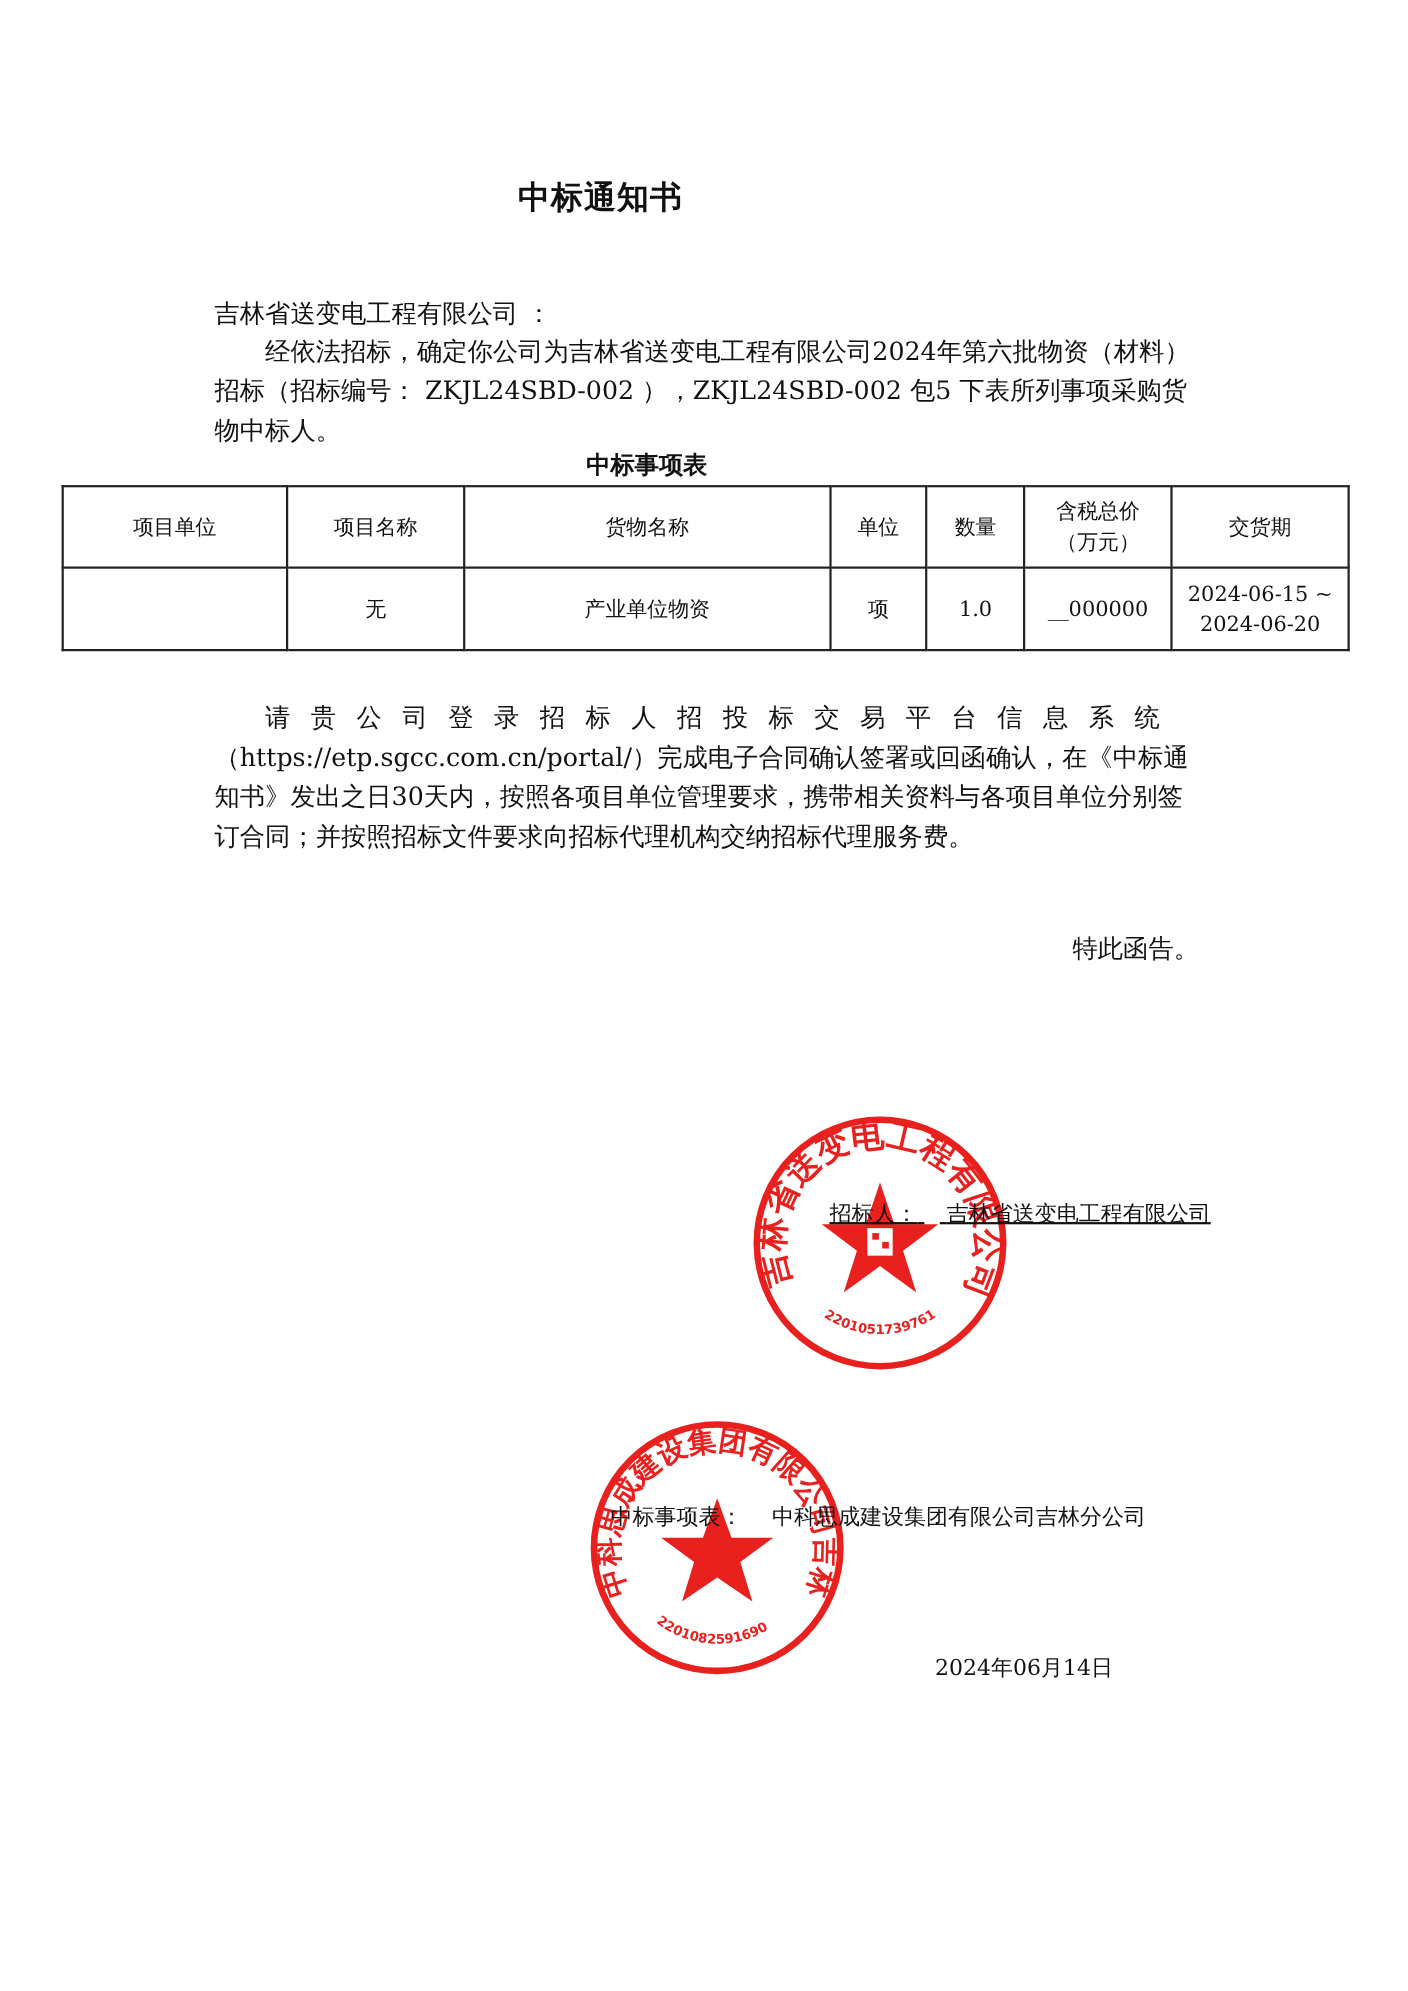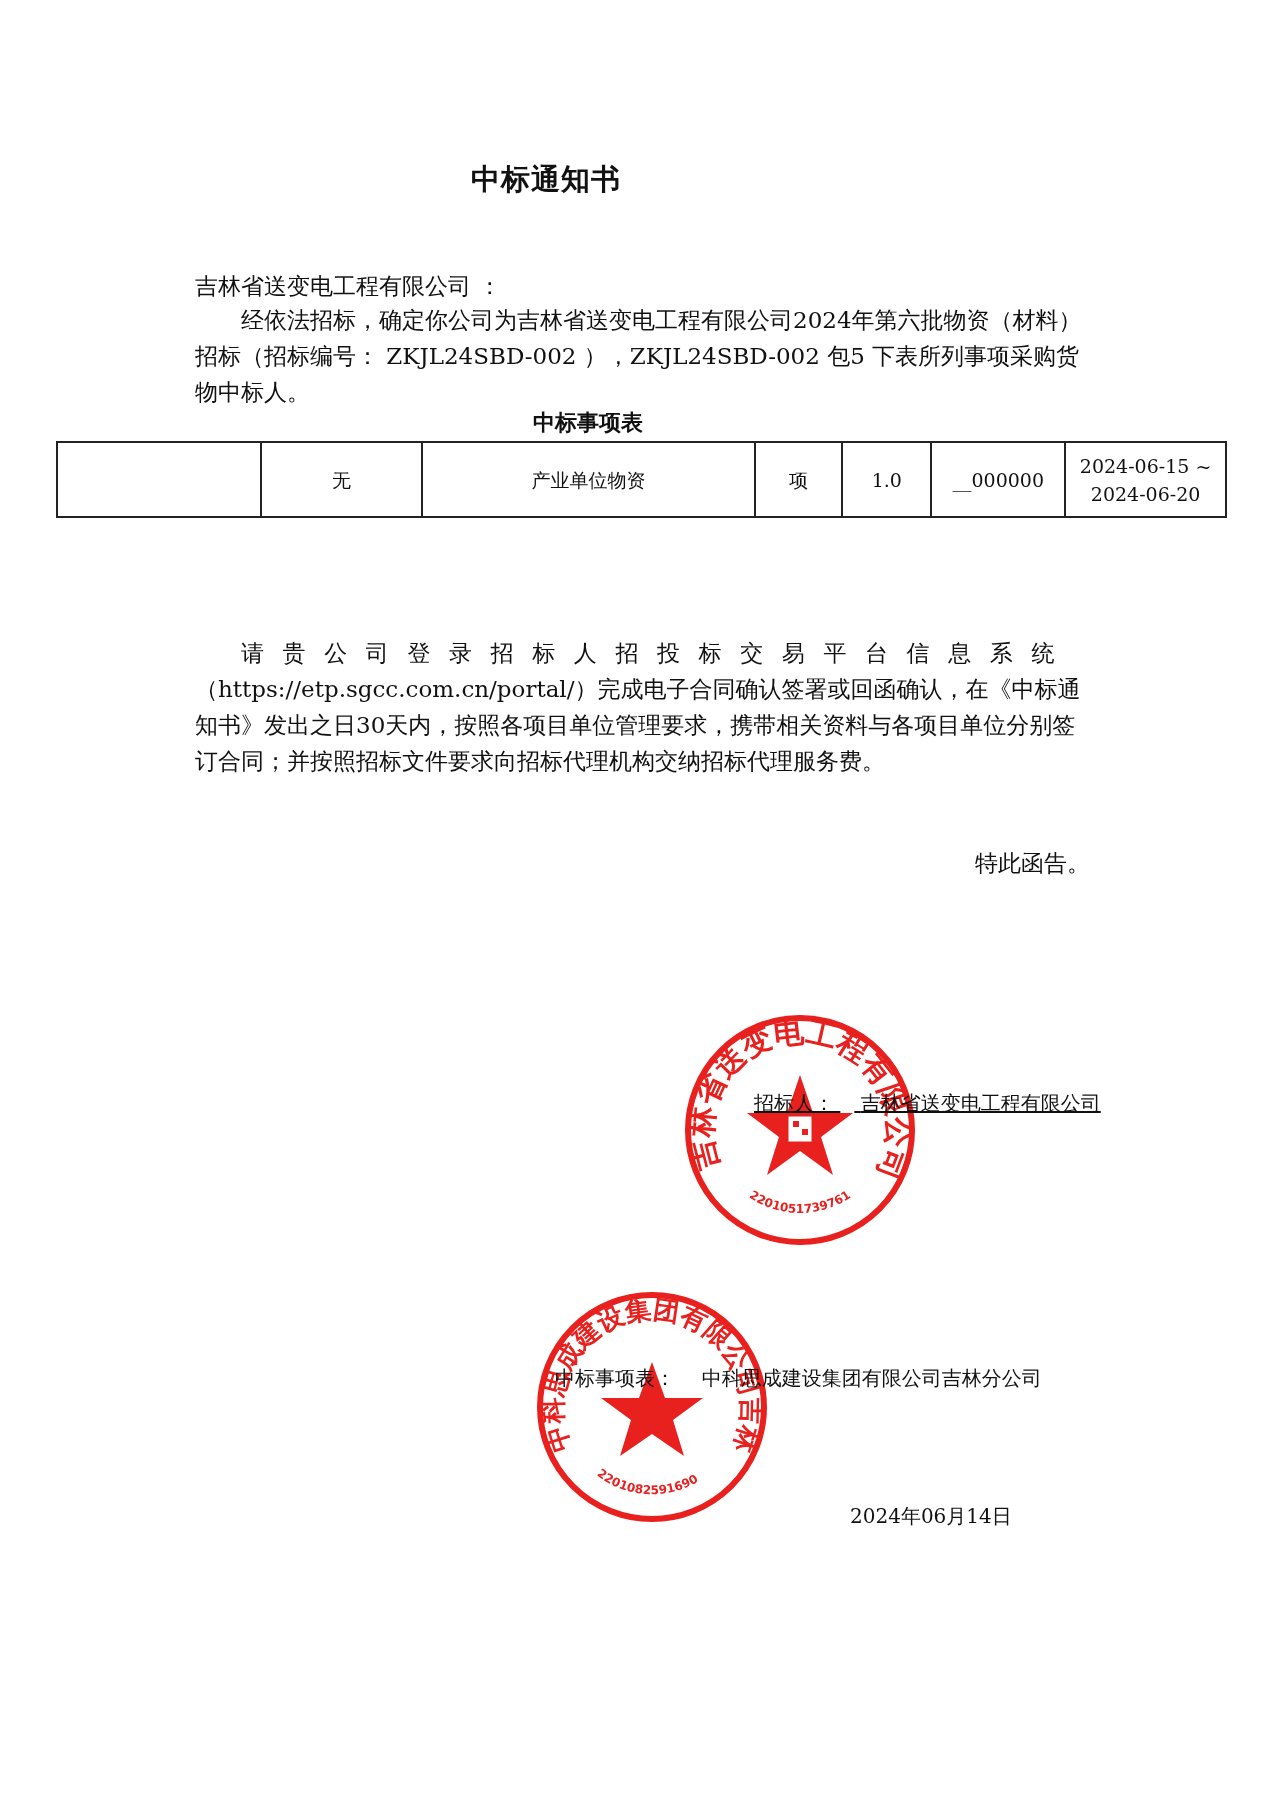--- a/index.html
+++ b/index.html
@@ -38,20 +38,32 @@
   <colgroup>
     <col style="width:204px">
       <col style="width:162px">
       <col style="width:333px">
     <col style="width:88px">
       <col style="width:89px">
       <col style="width:134px">
       <col style="width:161px">
   </colgroup>
   <tbody>
+      <tr class="h">
+    <td>项目单位</td>
+    <td>项目名称</td>
+    <td>货物名称</td>
+    <td>单位</td>
+    <td>数量</td>
+    <td>
+      <div>含税总价</div>
+      <div>（万元）</div>
+    </td>
+    <td>交货期</td>
+  </tr>
   <tr class="r">
     <td></td>
     <td>无</td>
     <td>产业单位物资</td>
     <td>项</td>
     <td>1.0</td>
     <td>__000000</td>
     <td>
       <div>2024-06-15 ~</div>
       <div>2024-06-20</div>

